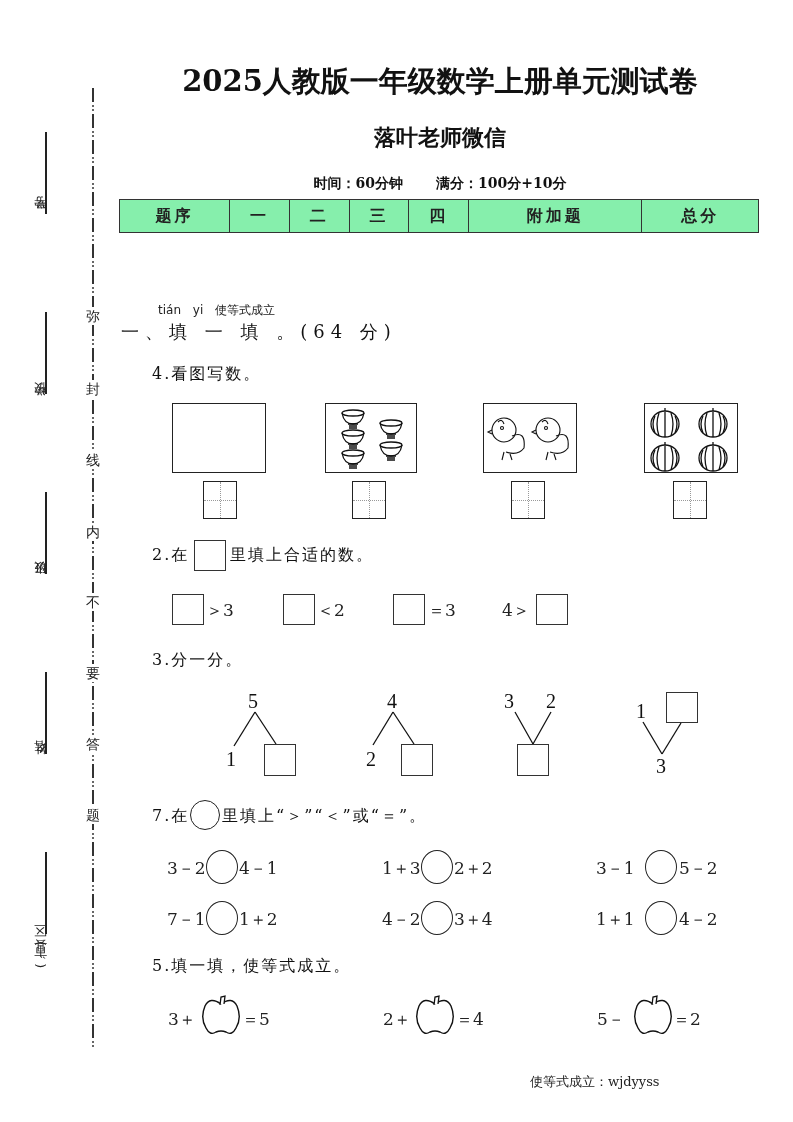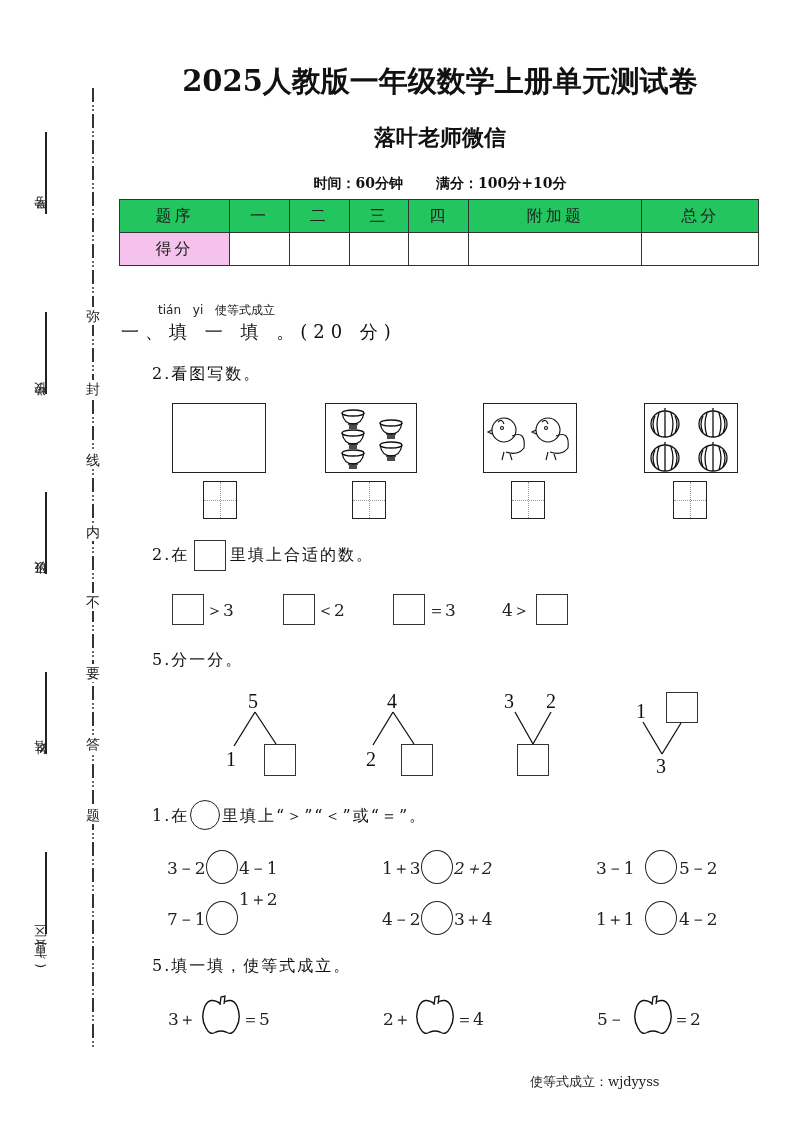--- a/index.html
+++ b/index.html
@@ -20,21 +20,21 @@
   .title { position: absolute; top: 62px; left: 120px; width: 640px; text-align: center; font-size: 29px; font-weight: bold;
            font-family: "DejaVu Serif", serif; letter-spacing: 0px; color: #111; }
   .subtitle { position: absolute; top: 123px; left: 120px; width: 640px; text-align: center; font-size: 22px; font-weight: bold; color: #111; }
   .meta { position: absolute; top: 175px; left: 120px; width: 640px; text-align: center; font-size: 14px; font-weight: bold; color: #111; }
   .meta span { margin: 0 14px; }
 
   
   table.score { position: absolute; top: 199px; left: 119px; width: 640px; border-collapse: collapse; }
   table.score td { border: 1px solid #333; height: 33px; text-align: center; font-size: 16px;
                    font-family: "DejaVu Sans", sans-serif; color: #222; letter-spacing: 3px; }
-  table.score tr.head td { background: #22c55e; }
+  table.score tr.head td { background: #86efac; font-weight: bold; }
   table.score td.rowlabel { background: #f4c2ec; width: 110px; }
 
   
   .pinyin { position: absolute; top: 302px; left: 158px; font-family: "DejaVu Sans", sans-serif; font-size: 12px; color: #222; word-spacing: 8px; }
   .section-title { position: absolute; top: 320px; left: 121px; font-size: 18px; color: #111; letter-spacing: 6px; }
   .q-title { position: absolute; left: 152px; font-size: 16px; color: #111; letter-spacing: 2px; }
 
   .pic-box { position: absolute; border: 1.5px solid #222; background: #fff; }
   .grid-box { position: absolute; width: 34px; height: 38px; border: 1.5px solid #222; }
   .grid-box::before { content: ""; position: absolute; left: 50%; top: 0; bottom: 0; border-left: 1px dotted #999; }
@@ -203,36 +203,27 @@
   <tbody>
       <tr class="head">
     <td class="rowlabel">题序</td>
     <td>一</td>
     <td>二</td>
     <td>三</td>
     <td>四</td>
     <td>附加题</td>
     <td>总分</td>
   </tr>
-  <tr>
-    <td class="rowlabel">得分</td>
-    <td></td>
-    <td></td>
-    <td></td>
-    <td></td>
-    <td></td>
-    <td></td>
-  </tr>
 </tbody>
   </table>
 
 <div class="pinyin">tián yi 使等式成立</div>
-<div class="section-title">一、填 一 填 。(20 分)</div>
-
-<div class="q-title" style="top:364px;">2.看图写数。</div>
+<div class="section-title">一、填 一 填 。(64 分)</div>
+
+<div class="q-title" style="top:364px;">4.看图写数。</div>
 
 <div class="pic-box" style="left:172px;top:403px;width:94px;height:70px;"></div>
 <div class="grid-box" style="left:203px;top:481px;"></div>
 
 <div class="pic-box" style="left:325px;top:403px;width:92px;height:70px;">
   <svg width="92" height="70">
     <g fill="none" stroke="#111" stroke-width="1.3">
       <g transform="translate(16,6)">
           <ellipse cx="11" cy="3" rx="11" ry="3"></ellipse>
           <path d="M0 3 Q2 14 11 14 Q20 14 22 3"></path>
@@ -322,21 +313,21 @@
 
 <div class="sq" style="left:283px;top:594px;width:32px;height:31px;"></div>
 <span class="expr" style="left:317px;top:599px;">＜2</span>
 
 <div class="sq" style="left:393px;top:594px;width:32px;height:31px;"></div>
 <span class="expr" style="left:428px;top:599px;">＝3</span>
 
 <span class="expr" style="left:502px;top:599px;">4＞</span>
 <div class="sq" style="left:536px;top:594px;width:32px;height:31px;"></div>
 
-<div class="q-title" style="top:650px;">5.分一分。</div>
+<div class="q-title" style="top:650px;">3.分一分。</div>
 
 <div>
   <span class="num" style="left:248px;top:690px;">5</span>
   <svg width="10" height="10" style="left:0;top:0;">
     <line x1="255" y1="712" x2="234" y2="746" stroke="#111" stroke-width="1.3"></line>
     <line x1="255" y1="712" x2="276" y2="744" stroke="#111" stroke-width="1.3"></line>
   </svg>
   <span class="num" style="left:226px;top:748px;">1</span>
   <div class="sq" style="left:264px;top:744px;width:32px;height:32px;"></div>
 </div>
@@ -365,40 +356,40 @@
   <span class="num" style="left:636px;top:700px;">1</span>
   <div class="sq" style="left:666px;top:692px;width:32px;height:31px;"></div>
   <svg width="10" height="10" style="left:0;top:0;">
     <line x1="643" y1="722" x2="662" y2="754" stroke="#111" stroke-width="1.3"></line>
     <line x1="681" y1="723" x2="662" y2="754" stroke="#111" stroke-width="1.3"></line>
   </svg>
   <span class="num" style="left:656px;top:755px;">3</span>
 </div>
 
 <div>
-  <span class="q-title" style="top:806px;">1.在</span>
+  <span class="q-title" style="top:806px;">7.在</span>
   <div class="circle" style="left:190px;top:800px;width:30px;height:30px;"></div>
   <span class="q-title" style="left:222px;top:806px;">里填上“＞”“＜”或“＝”。</span>
 </div>
 
 <span class="expr" style="left:167px;top:857px;">3－2</span>
 <div class="circle" style="left:206px;top:850px;"></div>
 <span class="expr" style="left:239px;top:857px;">4－1</span>
 
 <span class="expr" style="left:382px;top:857px;">1＋3</span>
 <div class="circle" style="left:421px;top:850px;"></div>
-<span class="expr" style="left:454px;top:857px;font-style:italic;">2＋2</span>
+<span class="expr" style="left:454px;top:857px;">2＋2</span>
 
 <span class="expr" style="left:596px;top:857px;">3－1</span>
 <div class="circle" style="left:645px;top:850px;"></div>
 <span class="expr" style="left:679px;top:857px;">5－2</span>
 
 <span class="expr" style="left:167px;top:908px;">7－1</span>
 <div class="circle" style="left:206px;top:901px;"></div>
-<span class="expr" style="left:239px;top:888px;">1＋2</span>
+<span class="expr" style="left:239px;top:908px;">1＋2</span>
 
 <span class="expr" style="left:382px;top:908px;">4－2</span>
 <div class="circle" style="left:421px;top:901px;"></div>
 <span class="expr" style="left:454px;top:908px;">3＋4</span>
 
 <span class="expr" style="left:596px;top:908px;">1＋1</span>
 <div class="circle" style="left:645px;top:901px;"></div>
 <span class="expr" style="left:679px;top:908px;">4－2</span>
 
 <div class="q-title" style="top:956px;">5.填一填，使等式成立。</div>

